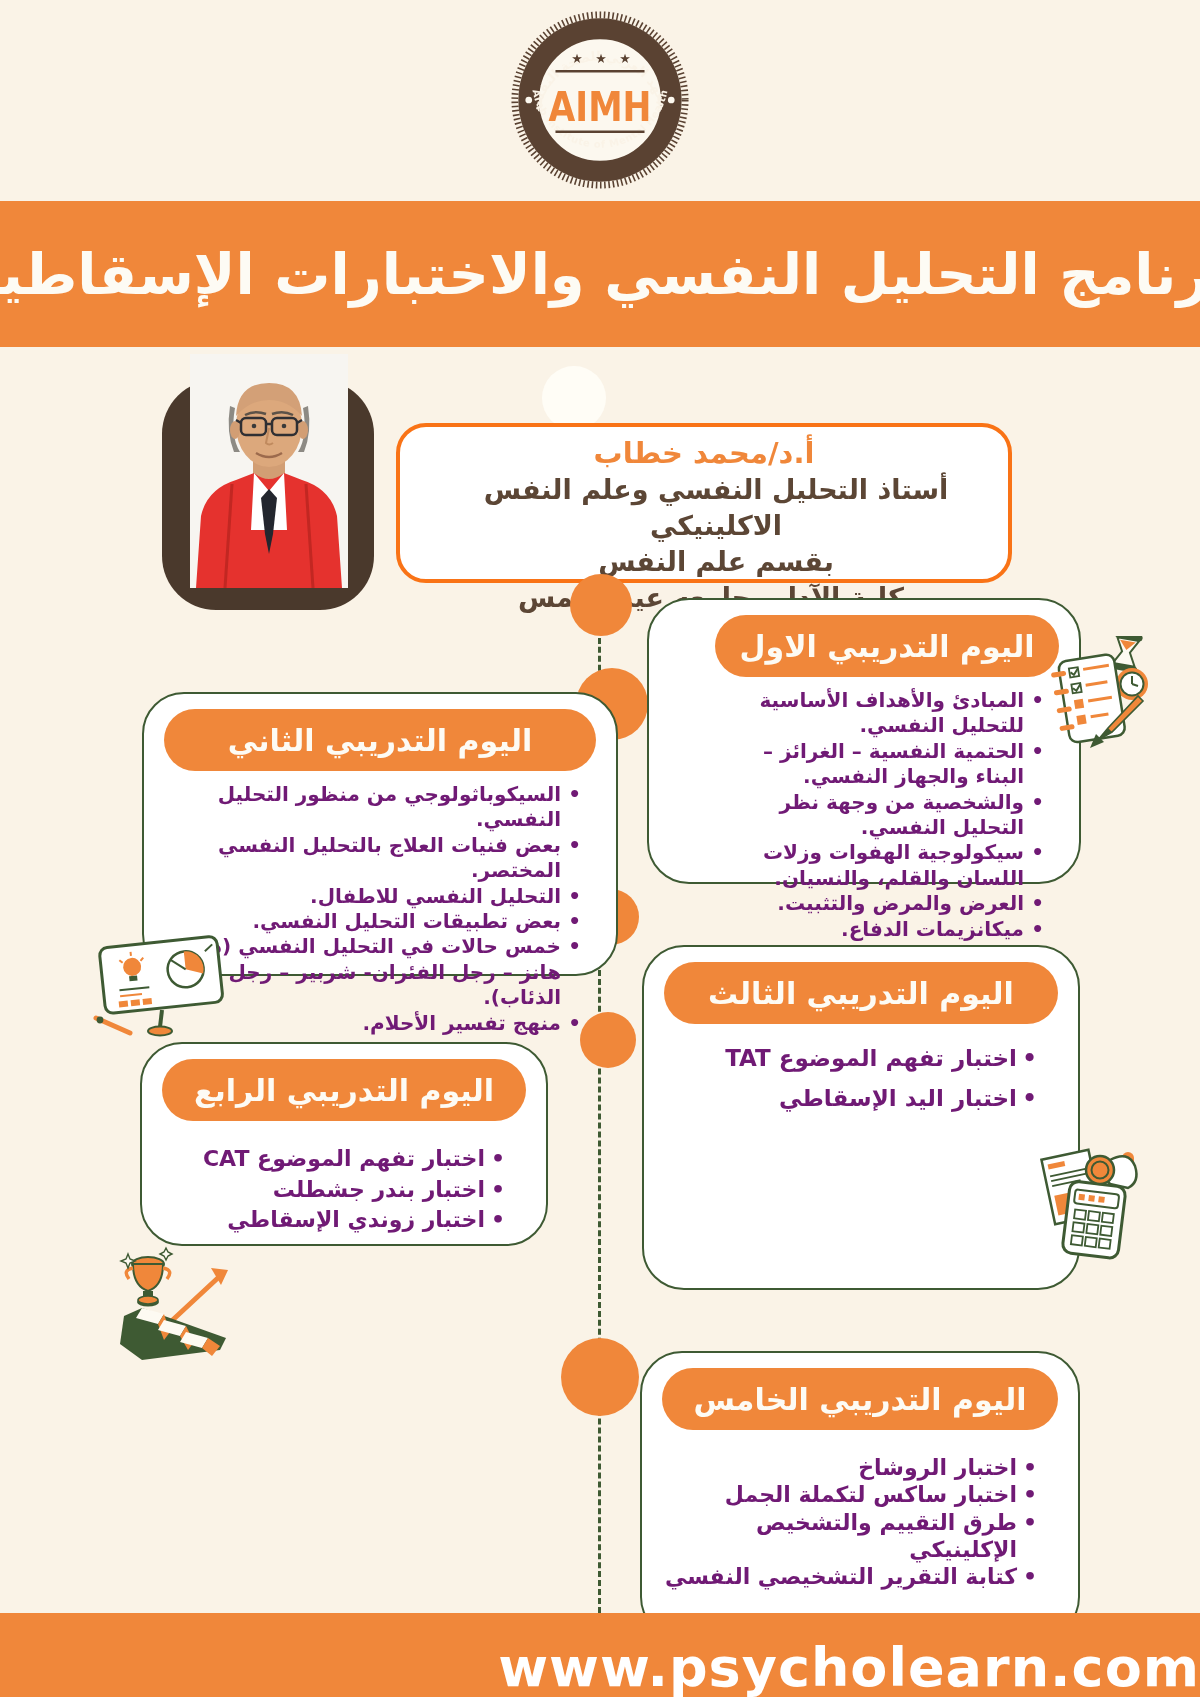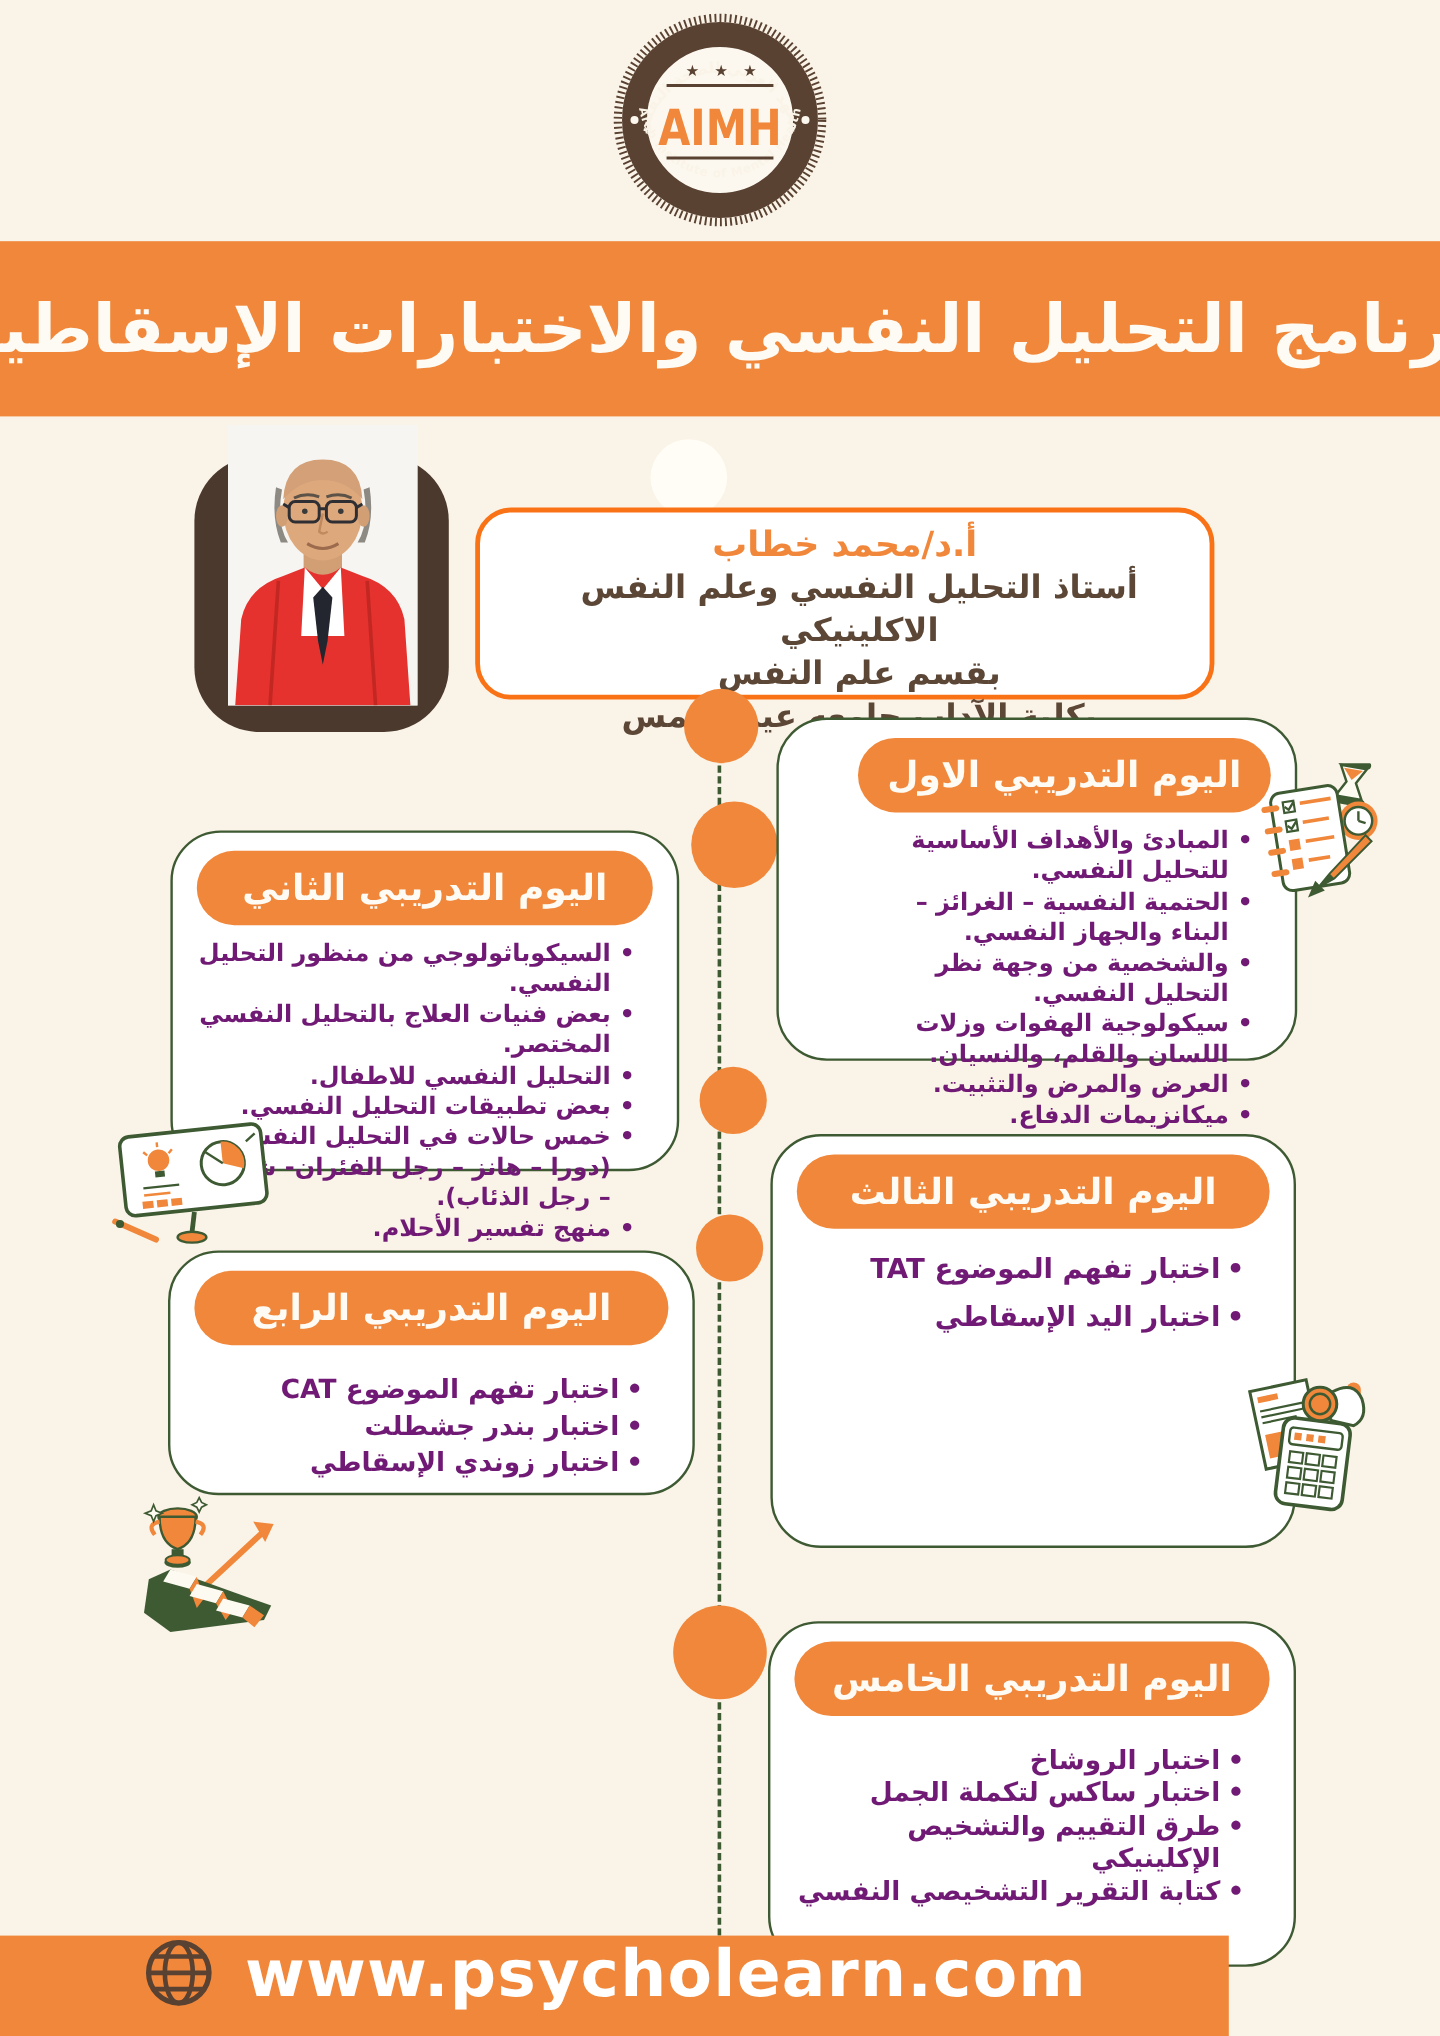--- a/index.html
+++ b/index.html
@@ -34,38 +34,38 @@
   .dot { background:#F0873A; border-radius:50%; }
   .dot1 { left:570px; top:574px; width:62px; height:62px; }
   .dot2 { left:576px; top:668px; width:72px; height:72px; }
   .dot3 { left:583px; top:889px; width:56px; height:56px; }
   .dot4 { left:580px; top:1012px; width:56px; height:56px; }
   .dot5 { left:561px; top:1338px; width:78px; height:78px; }
 
   
   .card { position:absolute; background:#fff; border:2px solid #3E5A33; border-radius:42px; }
   #card1 { left:647px; top:598px; width:434px; height:286px;padding-left:46px; }
-  #card2 { left:142px; top:692px; width:424px; height:284px; }
+  #card2 { left:142px; top:692px; width:476px; height:284px; }
   #card3 { left:642px; top:945px; width:438px; height:345px; }
-  #card4 { left:140px; top:1042px; width:439px; height:204px; }
+  #card4 { left:140px; top:1042px; width:408px; height:204px; }
   #card5 { left:640px; top:1351px; width:440px; height:288px; }
   .pill { margin:15px 20px 0; height:62px; background:#F0873A; border-radius:40px; display:flex; align-items:center; justify-content:center; }
   .pill span { color:#FDFBF4; font-size:30px; font-weight:bold; direction:rtl; }
   ul.items { list-style:none; direction:rtl; color:#701a75; font-weight:bold; text-align:right; }
   ul.items li { position:relative; padding-right:27px; }
   ul.items li::before { content:"•"; position:absolute; right:7px; }
   .items-sm { font-size:20px; line-height:1.27; padding:11px 28px 0 16px; }
   .items-lg { font-size:23px; line-height:1.4; padding:18px 34px 0 16px; }
   .items-lg li { margin-bottom:8px; }
   .items-d4 { font-size:22px; line-height:1.3; padding:24px 34px 0 16px; }
   .items-d4 li { margin-bottom:2px; }
   .items-d5 { font-size:22px; line-height:1.24; padding:24px 34px 0 16px; }
 
   
-  .footer { left:0; top:1613px; width:1024px; height:84px; background:#F0873A; display:flex; align-items:flex-start; justify-content:center; gap:24px; }
+  .footer { left:0; top:1613px; width:1200px; height:84px; background:#F0873A; display:flex; align-items:flex-end; justify-content:center; gap:24px;flex-direction:column; }
   .footer .site { color:#fff; font-size:54px; font-weight:bold; letter-spacing:1px; }
 </style>
 </head>
 <body>
 
 <div class="poster">
 
   <svg class="abs logo" viewBox="0 0 190 190">
     <circle class="tick" cx="95" cy="95" r="86"></circle>
     <circle class="ring-circle" cx="95" cy="95" r="72"></circle>

